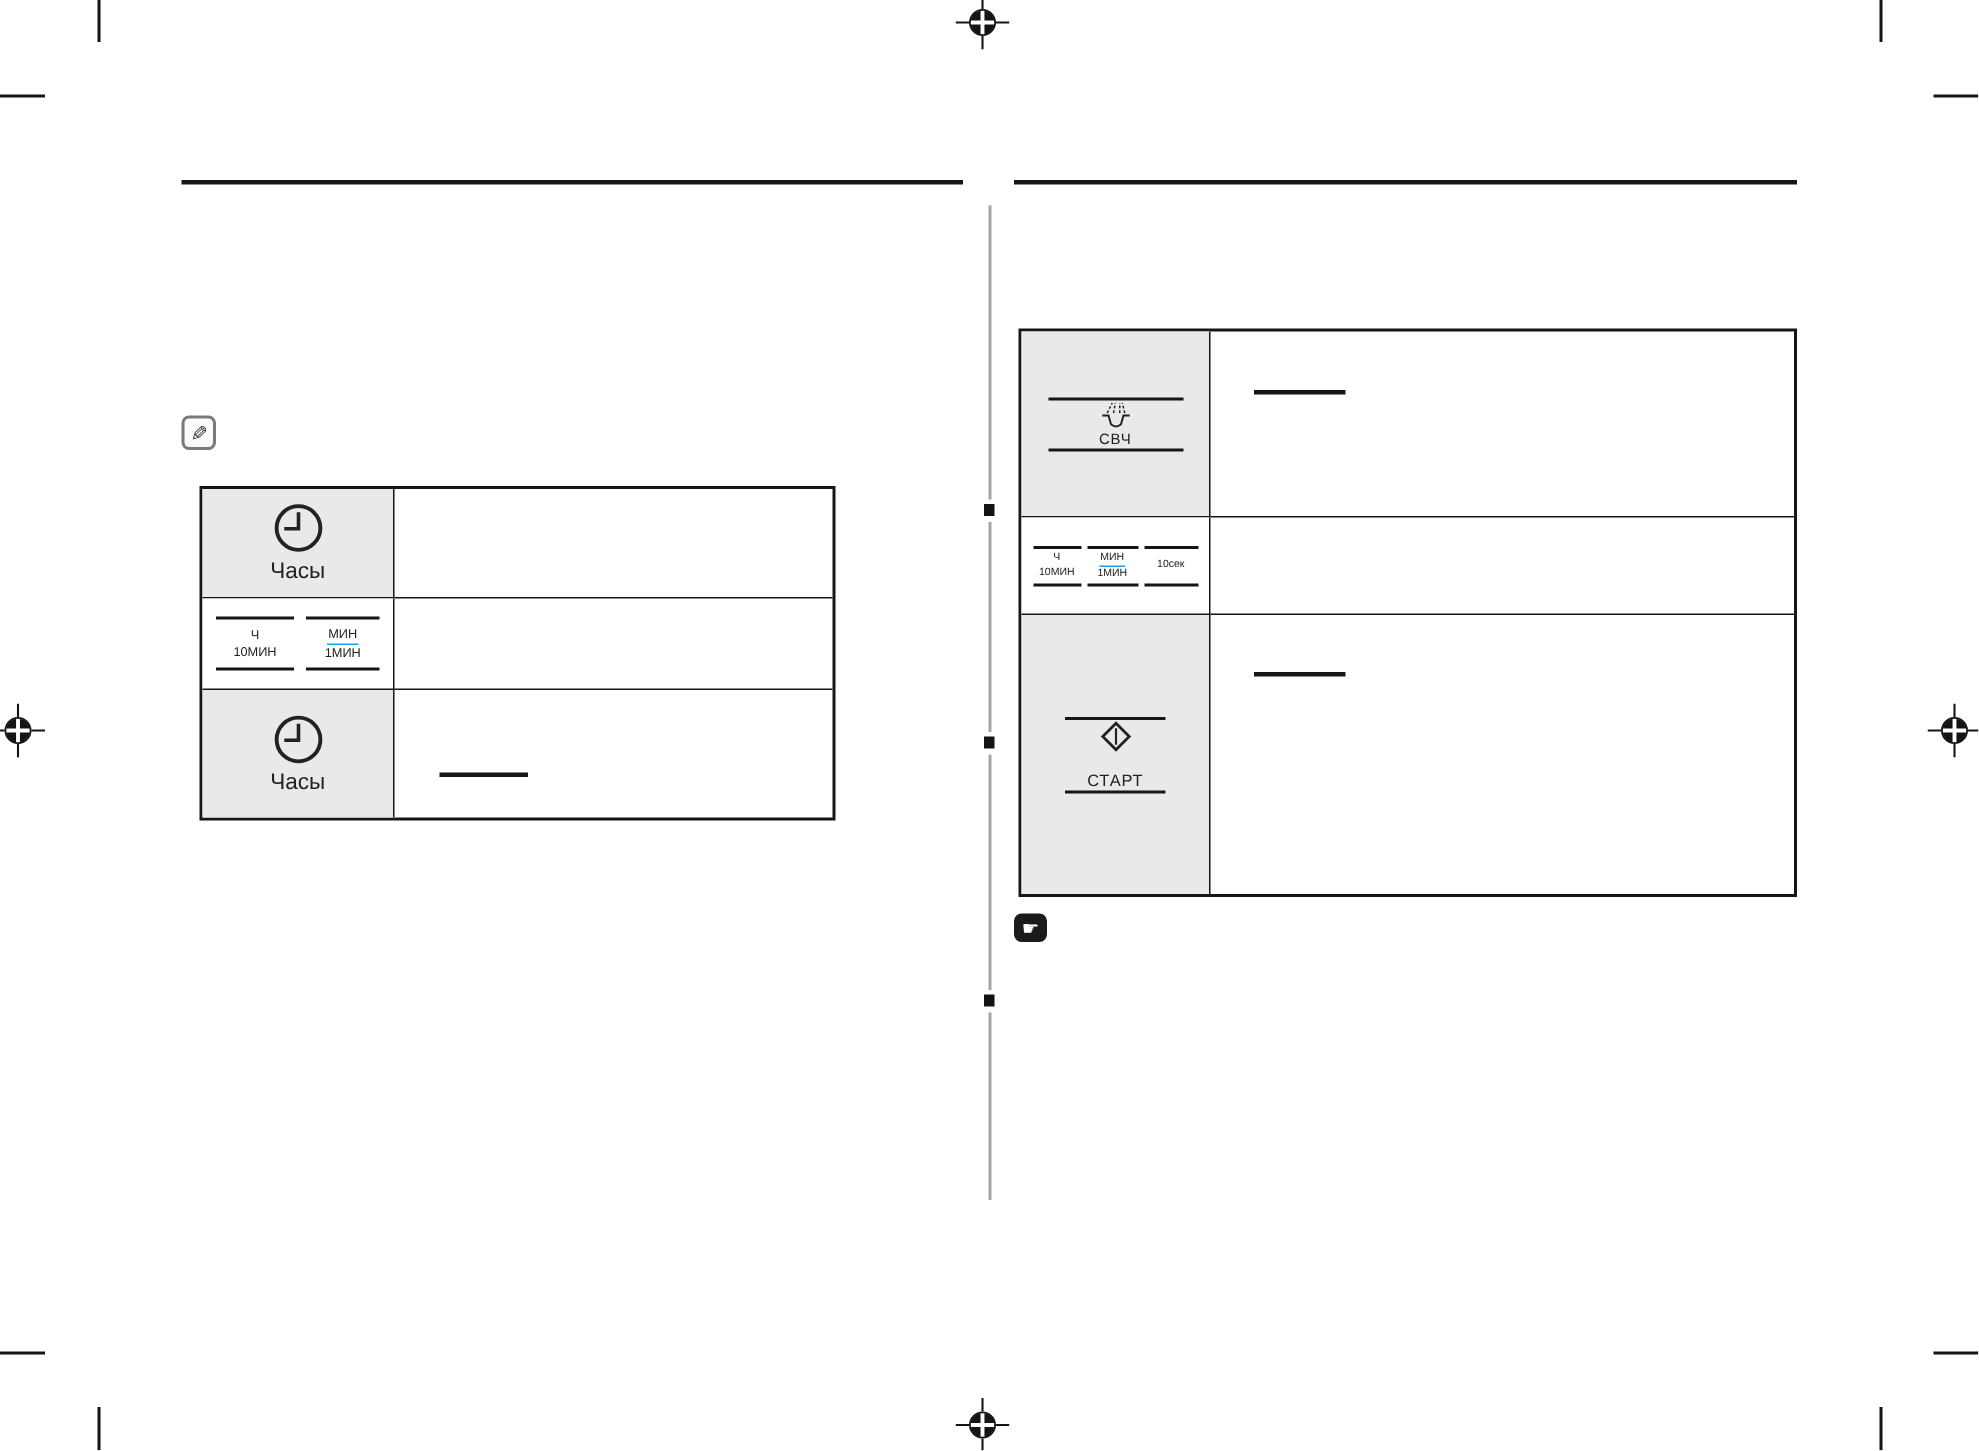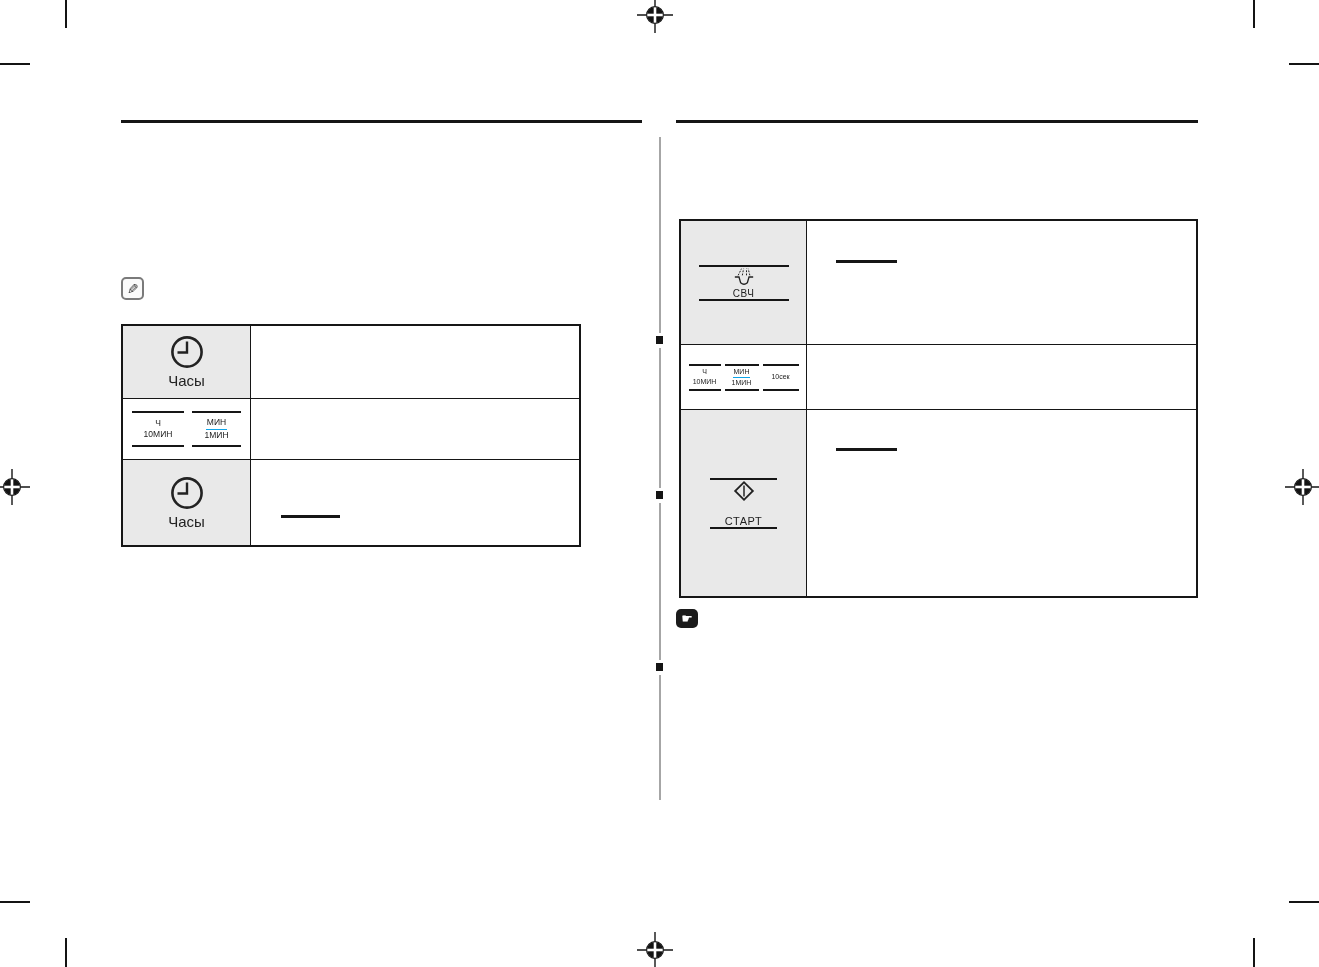--- a/index.html
+++ b/index.html
@@ -97,21 +97,21 @@
   <div class="divseg" style="top:348px;height:140px"></div>
   <div class="divsq" style="top:491px"></div>
   <div class="divseg" style="top:503px;height:157px"></div>
   <div class="divsq" style="top:663px"></div>
   <div class="divseg" style="top:675px;height:125px"></div>
 
   <div class="noteicon" style="left:121px;top:277px">
     <span>✎</span>
   </div>
 
-  <div class="ptable" style="left:121px;top:324px;width:460px;height:223px;grid-template-columns:128px 1fr;grid-template-rows:73px 61px 1fr">
+  <div class="ptable" style="left:133px;top:324px;width:424px;height:223px;grid-template-columns:128px 1fr;grid-template-rows:73px 61px 1fr">
 
     <div class="cell cr cb gray iconcell">
       <svg width="34" height="34" viewBox="0 0 34 34">
         <circle cx="17" cy="17" r="14.6" fill="none" stroke="#222" stroke-width="2.6"></circle>
         <path d="M17 6.5 L17 17.5 L7.5 17.5" fill="none" stroke="#222" stroke-width="2.4"></path>
       </svg>
       <div class="cap">Часы</div>
     </div>
     <div class="cell cb"></div>
 

